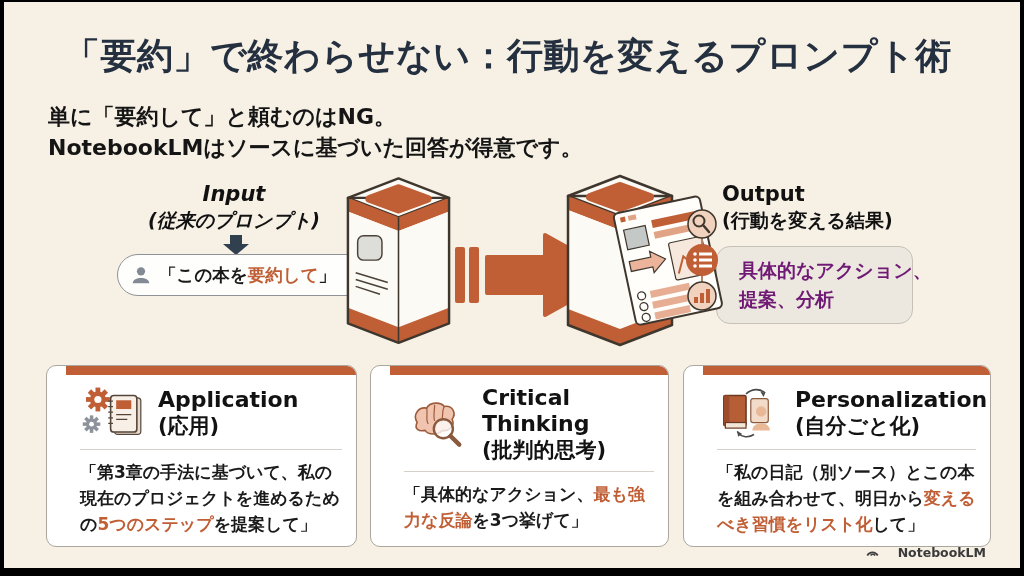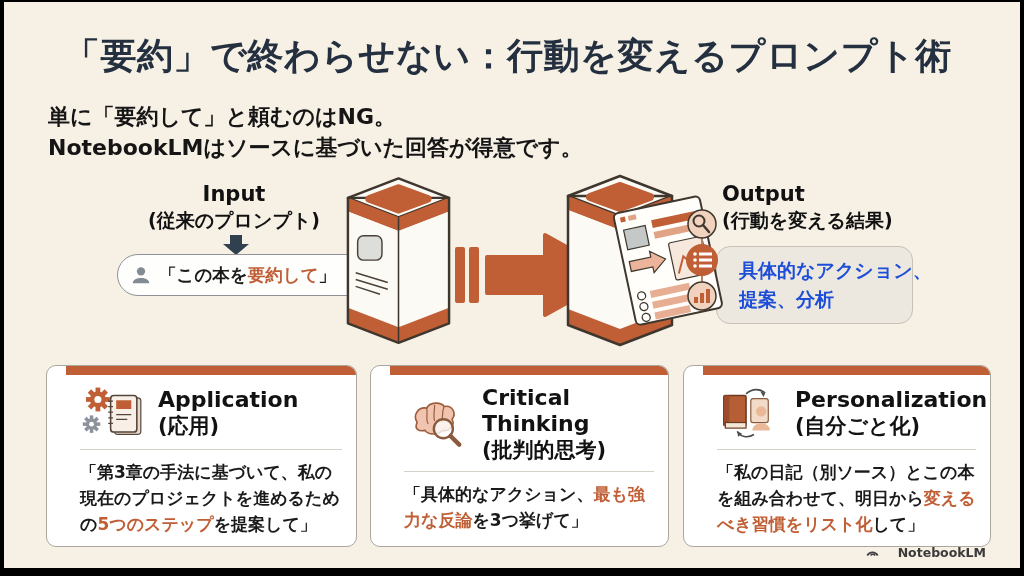--- a/index.html
+++ b/index.html
@@ -10,40 +10,40 @@
 
   .title { position:absolute; left:60px; top:30px; width:920px;
            font-size:36px; font-weight:700; color:#24303F; letter-spacing:.5px; }
   .subtitle { position:absolute; left:44px; top:99px; font-size:22px; line-height:31px;
               font-weight:600; color:#151515; }
 
   
   .io-label { position:absolute; text-align:center; color:#111; font-weight:700; }
   .io-label .en { font-size:21px; }
   .io-label .jp { font-size:19px; margin-top:2px; }
-  .input-label  { left:135px; top:180px; width:190px; }
+  .input-label  { left:135px; top:180px; width:190px;font-style:italic; }
   .output-label { left:718px; top:180px; width:220px; text-align:left; }
 
   .down-arrow { position:absolute; left:219px; top:233px; width:26px; height:20px; }
 
   .input-bubble { position:absolute; left:113px; top:252px; width:252px; height:42px;
                   background:#FEFEFC; border:1.5px solid #8F9398; border-radius:21px;
                   display:flex; align-items:center; gap:7px; padding-left:12px;
                   font-size:17.5px; font-weight:600; color:#1a1a1a; white-space:nowrap; }
   .person-icon { width:22px; height:22px; flex:0 0 auto; }
 
   .cube-left  { position:absolute; left:341px; top:171px; }
   .big-arrow  { position:absolute; left:451px; top:227px; }
   .cube-right { position:absolute; left:561px; top:168px; z-index:2; }
   .badges     { position:absolute; left:677px; top:204px; z-index:3; }
 
   .output-bubble { position:absolute; left:712px; top:244px; width:197px; height:78px;
                    background:#ECE8DF; border:1.5px solid #C6C2B8; border-radius:14px;
                    padding:9px 0 0 22px; font-size:19px; line-height:29px;
-                   font-weight:600; color:#1d4ed8; z-index:1; white-space:nowrap; }
+                   font-weight:600; color:#701a75; z-index:1; white-space:nowrap; }
 
   .hl { color:#C05E35; }
 
   
   .card { position:absolute; top:363px; height:182px; background:#FFFFFF;
           border:1.5px solid #ABA79E; border-radius:10px; overflow:hidden;padding-left:19px; }
   .card-1 { left:42px;  width:311px; }
   .card-2 { left:366px; width:299px; }
   .card-3 { left:679px; width:308px; }
   .card-top { height:9px; background:#C05E35; }

